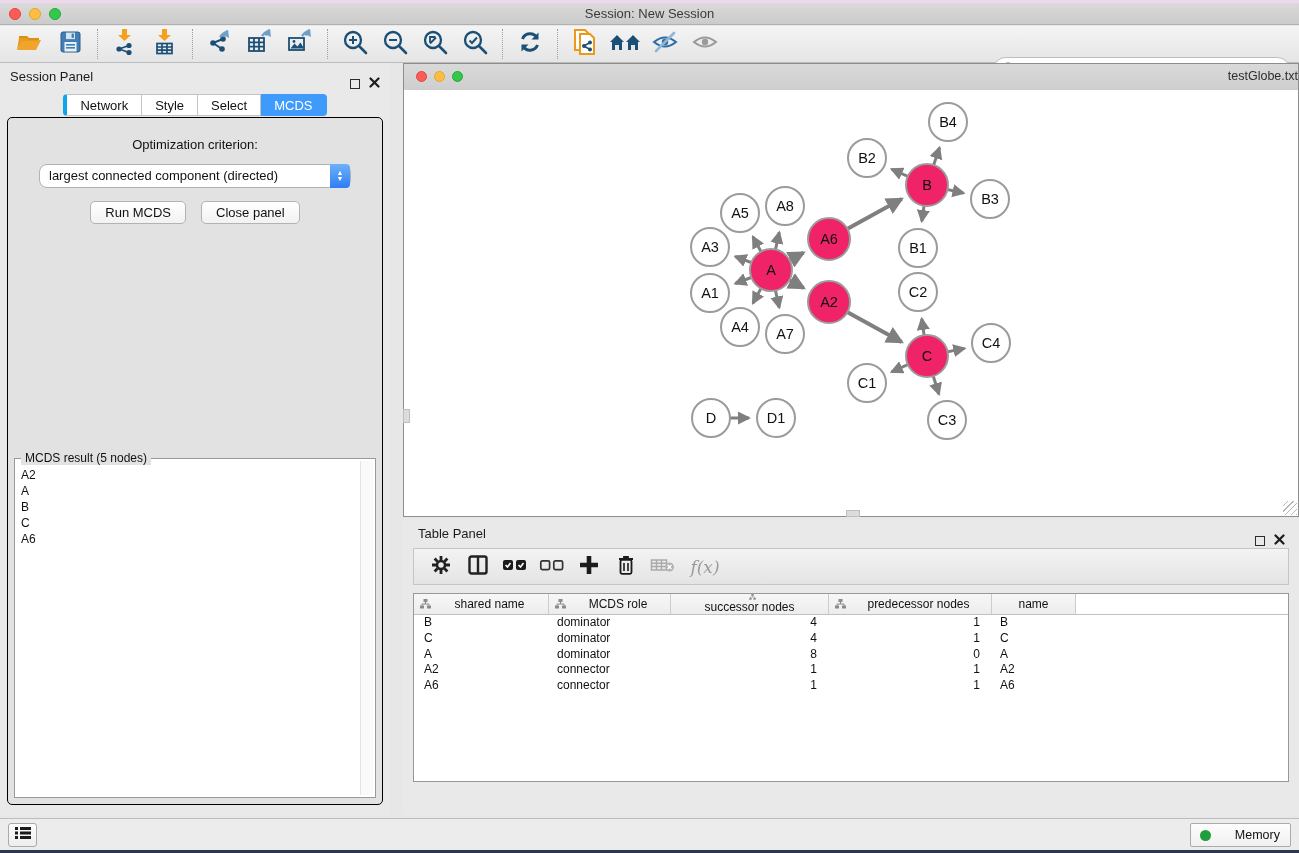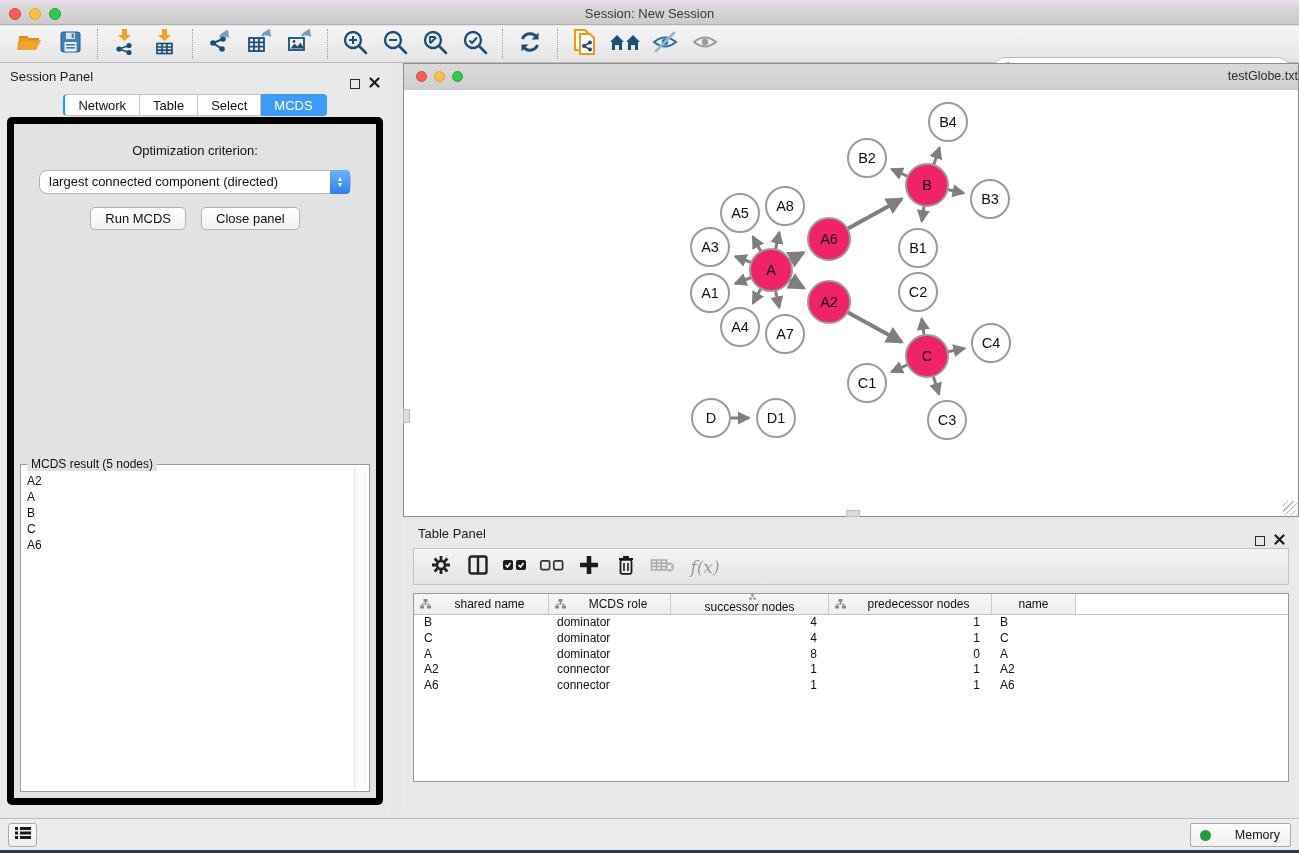--- a/index.html
+++ b/index.html
@@ -30,25 +30,25 @@
   .searchbox input { border:none; outline:none; flex:1; font-size:12px; background:transparent; }
 
   
   .control-panel { position:absolute; left:0; top:63px; width:390px; height:752px; background:#e9e9e9; }
   .panel-head { position:relative; height:28px; line-height:28px; font-size:13px; color:#1c1c1c; padding-left:10px; }
   .panel-head .icons { position:absolute; right:10px; top:7px; display:flex; gap:9px; align-items:center; }
   .float-box { width:10px; height:10px; border:1.6px solid #2b2b2b; display:inline-block; }
   .tabs-row { position:absolute; top:31px; left:0; right:0; display:flex; justify-content:center; }
   .tab { background:#fff; border:1px solid #c3c3c3; border-left:none; font-size:13px; color:#111;
          padding:3px 13px 4px; height:22px; cursor:default; }
-  .tab:first-child { border-left:2px solid #0ea5e9; border-radius:4px 0 0 4px; }
+  .tab:first-child { border-left:4px solid #0ea5e9; border-radius:4px 0 0 4px; }
   .tab:last-child { border-radius:0 4px 4px 0; }
   .tab.active { background:#3e9bfc; border-color:#3e9bfc; color:#fff; }
   .cp-content { position:absolute; left:7px; right:7px; top:54px; bottom:10px;
-                background:#e2e2e2; border:7px solid #000000; border-radius:5px; }
+                background:#e2e2e2; border:1px solid #000000; border-radius:5px; }
   .opt-label { margin-top:19px; text-align:center; font-size:13px; color:#111; }
   .select-wrap { position:relative; margin:12px auto 0; width:312px; height:24px; background:#fff;
                  border:1px solid #b3b3b3; border-radius:8px; font-size:13px; line-height:22px;
                  padding-left:9px; color:#111; }
   .select-step { position:absolute; right:0; top:-1px; width:20px; height:24px; border-radius:0 4px 4px 0;
                  background:linear-gradient(#6eb1f9,#2e7ef5); display:flex; flex-direction:column;
                  align-items:center; justify-content:center; color:#fff; }
   .select-step span { font-size:7px; line-height:6px; }
   .btn-row { margin-top:13px; display:flex; justify-content:center; gap:15px; }
   .push-btn { background:linear-gradient(#ffffff,#f2f2f2); border:1px solid #b3b3b3; border-radius:5px;
@@ -272,21 +272,21 @@
       <span>Session Panel</span>
       <span class="icons">
         <span class="float-box"></span>
         <span><svg width="11" height="11" viewBox="0 0 11 11">
           <path d="M1.5 1.5l8 8M9.5 1.5l-8 8" stroke="#1c1c1c" stroke-width="2.2" stroke-linecap="round"></path>
             </svg></span>
       </span>
     </div>
     <div class="tabs-row" id="cp-tabs">
         <div class="tab">Network</div>
-        <div class="tab">Table</div>
+        <div class="tab">Style</div>
         <div class="tab">Select</div>
         <div class="tab active">MCDS</div>
       </div>
     <div class="cp-content">
       <div class="opt-label">Optimization criterion:</div>
       <div class="select-wrap">
         <span>largest connected component (directed)</span>
         <span class="select-step">
             <span>▲</span>
             <span>▼</span>

